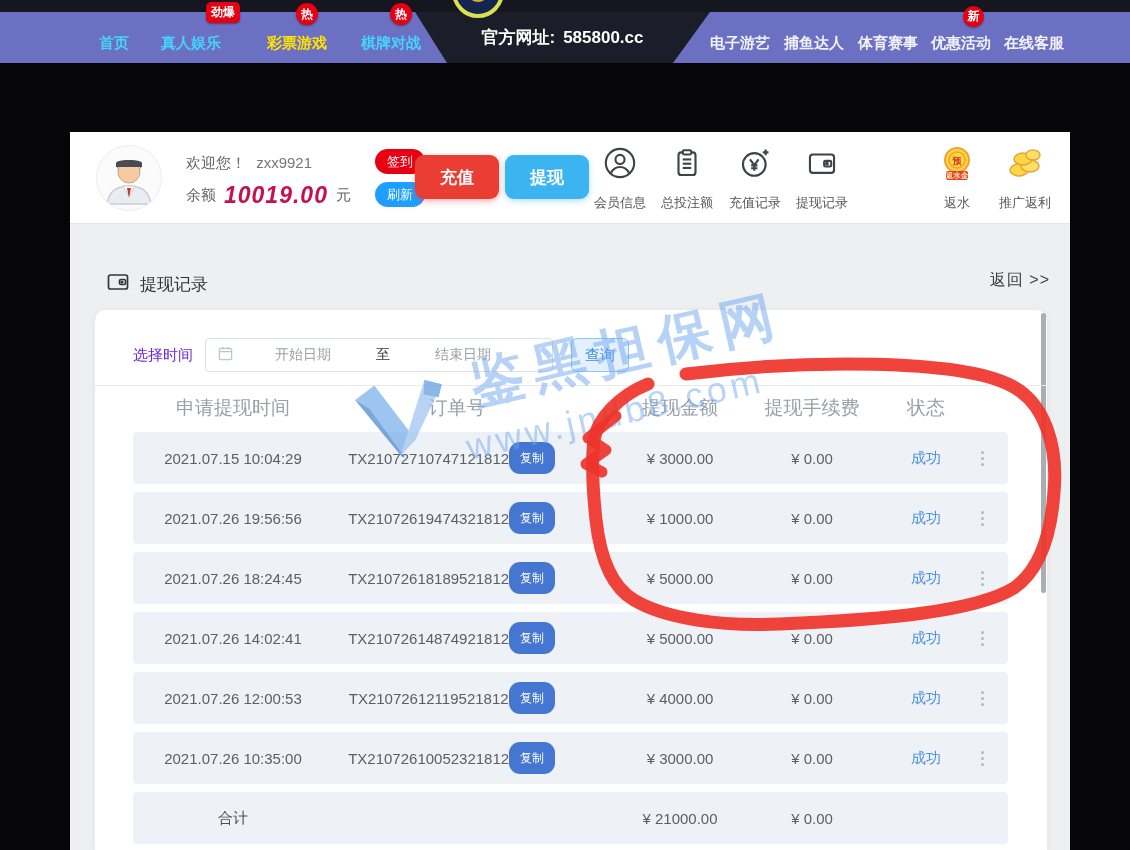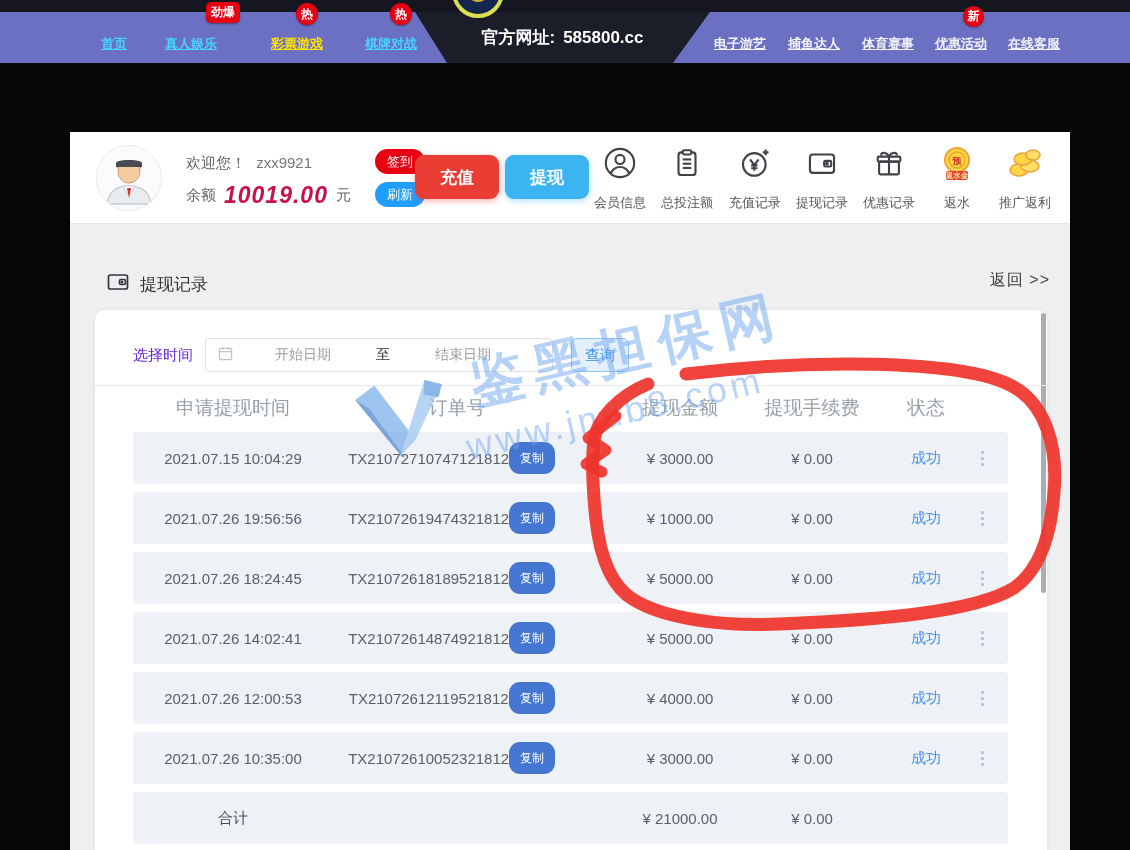--- a/index.html
+++ b/index.html
@@ -13,21 +13,21 @@
   #logo{left:452px;top:-34px;width:52px;height:52px;border-radius:50%;
         background:#14264d;border:4px solid #d9e24e;z-index:3;box-sizing:border-box;}
   #logo .core{position:absolute;left:11px;top:10px;width:22px;height:22px;border-radius:50%;
         background:#f4c531;opacity:.85;}
 
   
   #nav{left:0;top:12px;width:1130px;height:51px;background:#6b70c2;z-index:2;}
   #nav .trap{position:absolute;left:405px;top:0;width:305px;height:51px;background:#1b1d29;
         clip-path:polygon(10px 0,305px 0,268px 51px,42px 51px);}
   .navitem{position:absolute;top:0;height:63px;display:flex;align-items:center;justify-content:center;
-        font-size:13px;font-weight:bold;cursor:pointer;white-space:nowrap;text-decoration:underline;}
+        font-size:15px;font-weight:bold;cursor:pointer;white-space:nowrap;}
   .nv-cyan{color:#45d3ff;} .nv-yellow{color:#ffe400;} .nv-white{color:#f2f3fa;font-weight:600;}
   .badge{position:absolute;z-index:4;background:#e60012;color:#fff;font-weight:bold;
         display:flex;align-items:center;justify-content:center;box-shadow:0 1px 2px rgba(0,0,0,.4);}
   .badge.pill{border-radius:5px;font-size:12px;padding:2px 5px;}
   .badge.round{border-radius:50%;width:22px;height:22px;font-size:12px;}
   #official{position:absolute;left:415px;top:0;width:295px;height:51px;display:flex;
         align-items:center;justify-content:center;gap:8px;color:#fff;font-weight:bold;font-size:17px;}
 
   
   #card{left:70px;top:132px;width:1000px;height:718px;background:#edeff1;overflow:hidden;}
@@ -197,31 +197,20 @@
       <div class="qlink" style="left:719px;">
         <span>
           <svg width="34" height="34" viewBox="0 0 24 24" fill="none" stroke="#3f4348" stroke-width="1.5">
             <rect x="3.5" y="6" width="17" height="13" rx="2"></rect>
             <rect x="13.5" y="10.5" width="5" height="4" rx="1"></rect>
               <circle cx="15.5" cy="12.5" r="0.6" fill="#3f4348"></circle>
           </svg>
           </span>
         <span class="lbl">提现记录</span>
       </div>
-      <div class="qlink" style="left:786px;">
-        <span>
-          <svg width="34" height="34" viewBox="0 0 24 24" fill="none" stroke="#3f4348" stroke-width="1.5">
-            <rect x="5" y="11" width="14" height="9" rx="1"></rect>
-              <rect x="4" y="7.5" width="16" height="3.5" rx="1"></rect>
-            <line x1="12" y1="7.5" x2="12" y2="20"></line>
-            <path d="M12 7.5c-1.5-3.5-6-3.5-5.5-0.8M12 7.5c1.5-3.5 6-3.5 5.5-0.8"></path>
-          </svg>
-          </span>
-        <span class="lbl">优惠记录</span>
-      </div>
       <div class="qlink" style="left:854px;">
         <span>
           <svg width="36" height="36" viewBox="0 0 36 36">
             <circle cx="18" cy="14" r="12" fill="#ffd643" stroke="#f0a32f" stroke-width="2"></circle>
             <circle cx="18" cy="14" r="8" fill="none" stroke="#f0a32f" stroke-width="1.5"></circle>
             <text x="18" y="18" text-anchor="middle" font-size="9" fill="#d6352b" font-weight="bold">预</text>
             <rect x="7" y="25" width="22" height="9" rx="2" fill="#e64034"></rect>
             <text x="18" y="32" text-anchor="middle" font-size="7.5" fill="#ffe9a0" font-weight="bold">返水金</text>
           </svg>
           </span>

